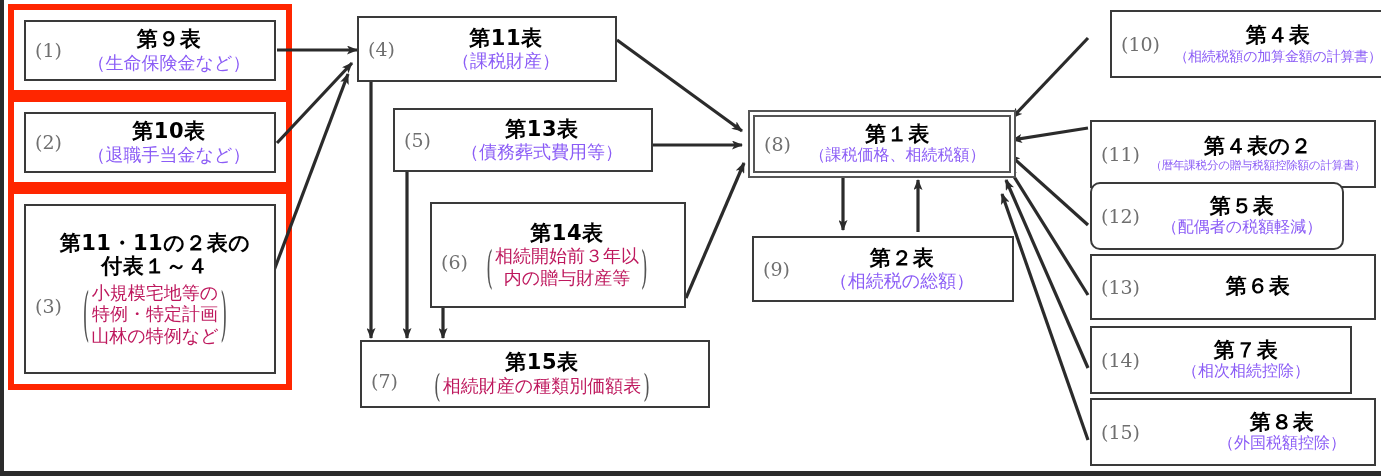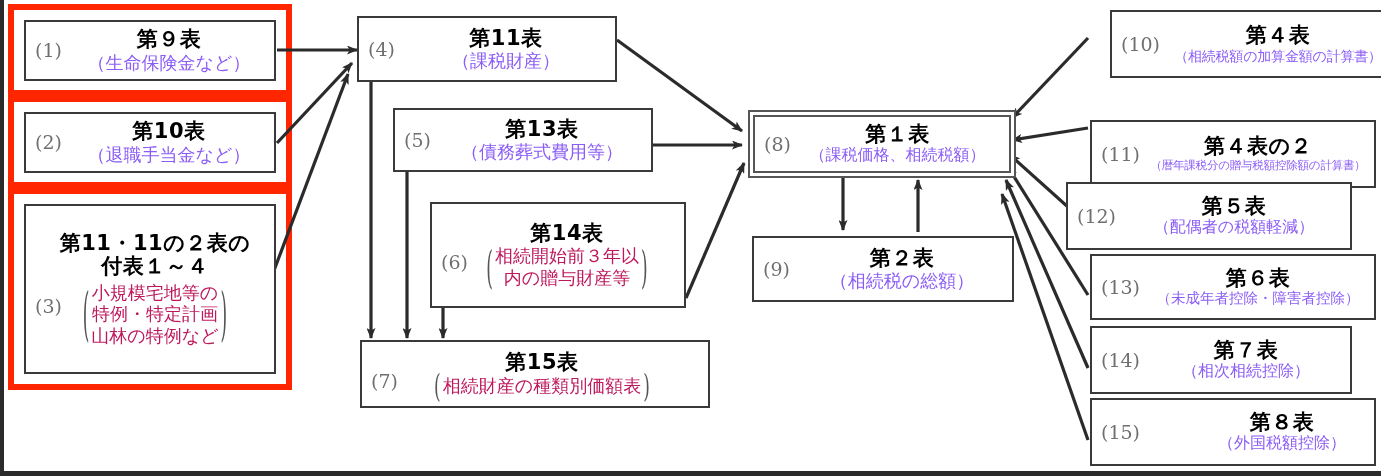--- a/index.html
+++ b/index.html
@@ -257,33 +257,32 @@
   </div>
 
   <div class="node" style="left:1090px;top:96px;width:286px;height:68px;margin-top:24px;">
     <span class="idx">(11)</span>
     <span class="body">
       <span class="title">第４表の２</span>
       <span class="sub tiny" style="font-size:11.5px;">（暦年課税分の贈与税額控除額の計算書）</span>
     </span>
   </div>
 
-  <div class="node" style="left:1066px;top:182px;width:286px;height:68px;">
+  <div class="node" style="left:1090px;top:182px;width:254px;height:68px;border-radius:10px;">
     <span class="idx">(12)</span>
     <span class="body">
       <span class="title">第５表</span>
       <span class="sub small">（配偶者の税額軽減）</span>
     </span>
   </div>
 
   <div class="node" style="left:1090px;top:254px;width:286px;height:66px;">
     <span class="idx">(13)</span>
     <span class="body">
       <span class="title">第６表</span>
-      <span class="sub" style="font-size:14.5px;">（未成年者控除・障害者控除）</span>
     </span>
   </div>
 
   <div class="node" style="left:1090px;top:326px;width:262px;height:68px;">
     <span class="idx">(14)</span>
     <span class="body">
       <span class="title">第７表</span>
       <span class="sub small">（相次相続控除）</span>
     </span>
   </div>

